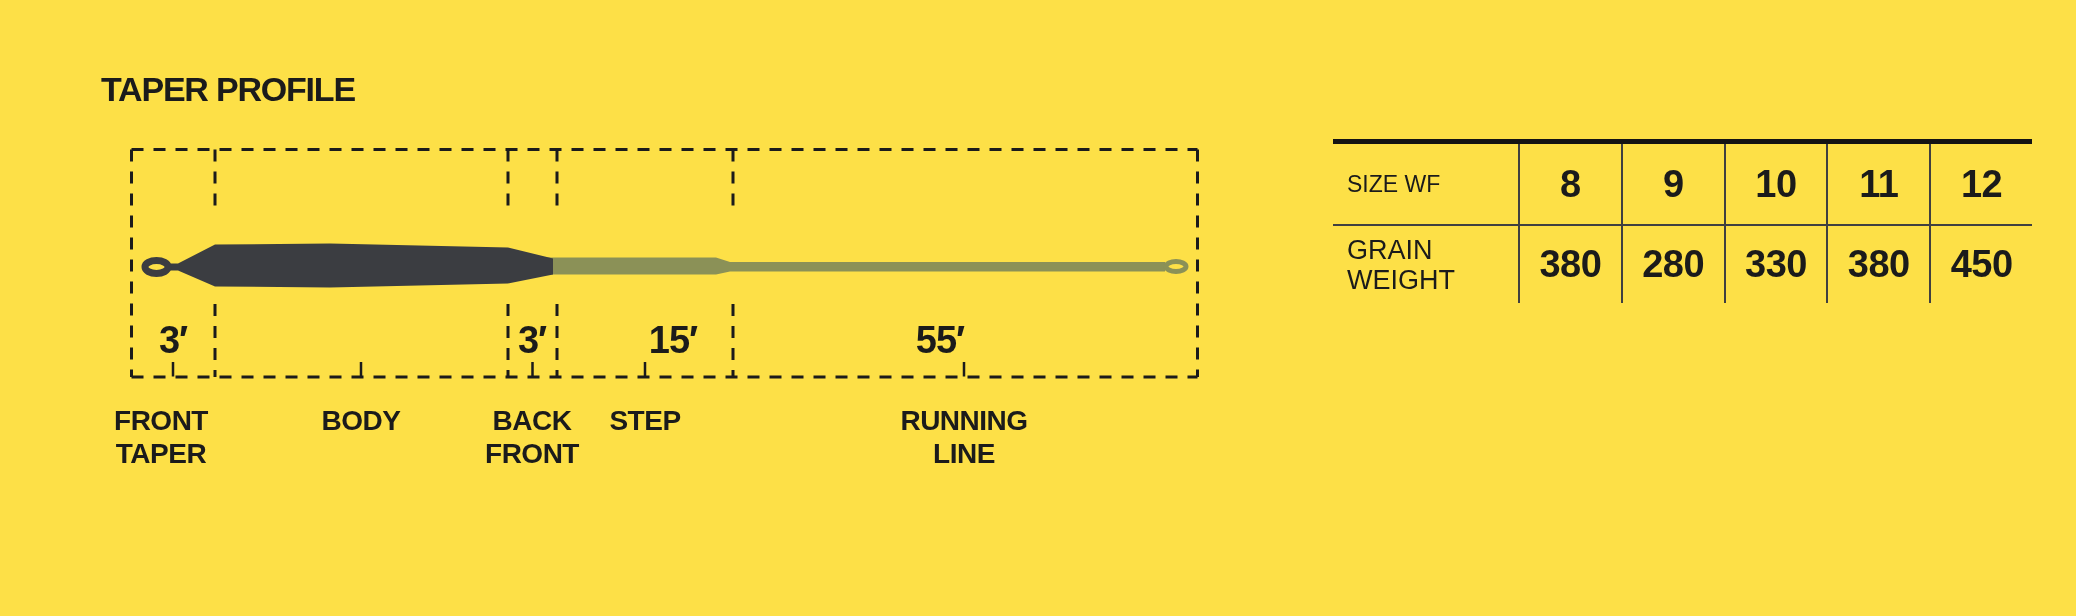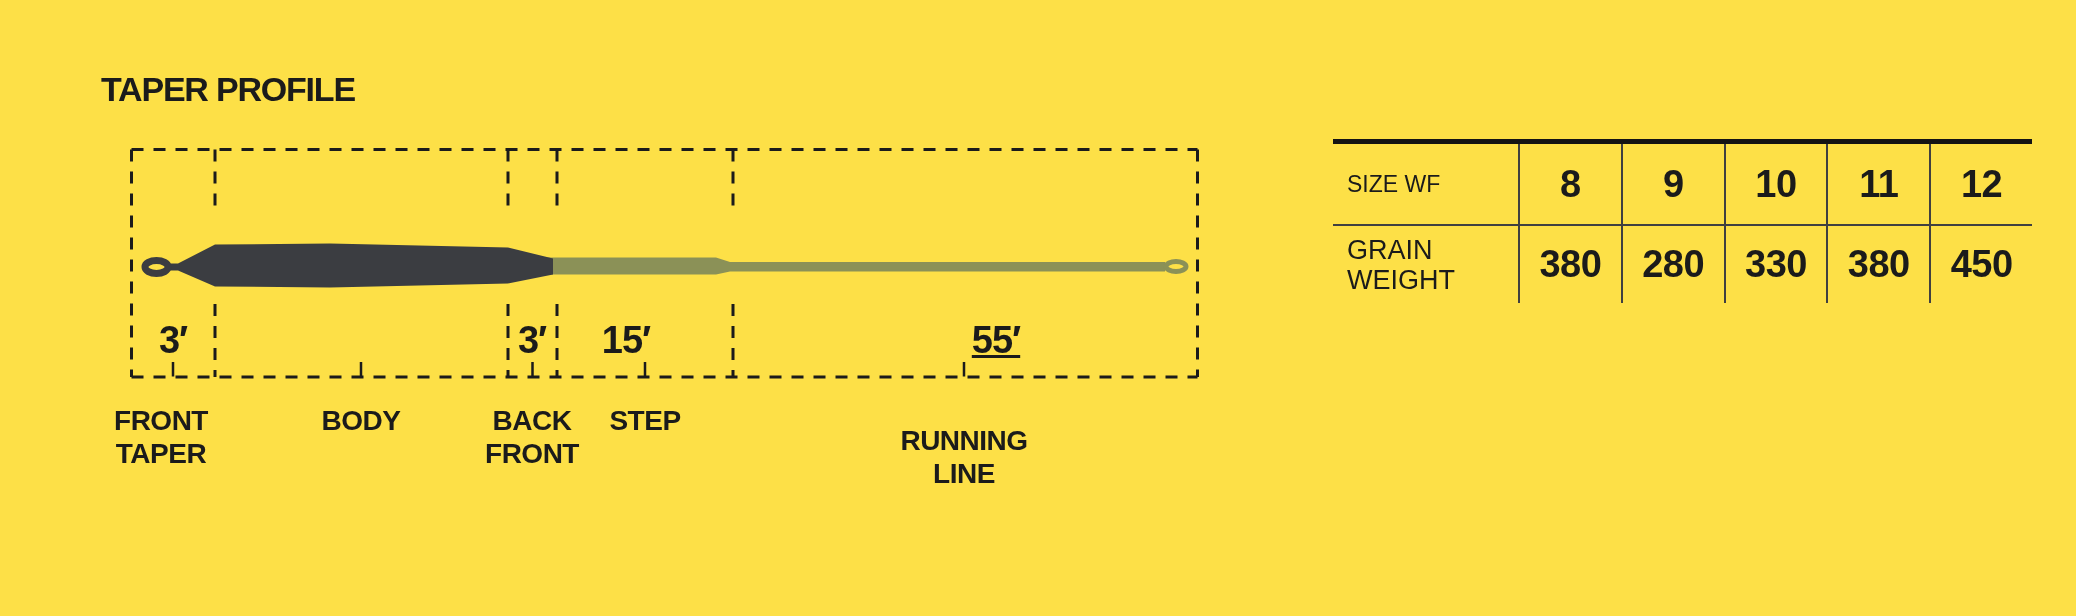--- a/index.html
+++ b/index.html
@@ -18,33 +18,33 @@
   #diagram-svg{position:absolute;left:0;top:0;width:2076px;height:616px;}
 
   
   .dim{
     position:absolute;top:320px;width:160px;text-align:center;
     font-size:38px;font-weight:bold;letter-spacing:-1px;line-height:40px;color:#1b1b1b;
   }
   .dim.s0{left:93px;}   
   .dim.s1{left:281px;}  
   .dim.s2{left:452px;}  
-  .dim.s3{left:546px;}  
-  .dim.s4{left:916px;text-decoration:underline;}  
+  .dim.s3{left:593px;}  
+  .dim.s4{left:860px;}  
 
   
   .seclabel{
     position:absolute;top:404px;width:170px;text-align:center;
     font-size:28px;font-weight:bold;letter-spacing:-0.5px;line-height:33px;color:#1b1b1b;
   }
   .seclabel.s0{left:76px;text-align:center;}
   .seclabel.s1{left:276px;}
   .seclabel.s2{left:447px;}
   .seclabel.s3{left:560px;}
-  .seclabel.s4{left:879px;margin-top:20px;}
+  .seclabel.s4{left:879px;}
 
   
   #sizes-table{
     position:absolute;left:1333px;top:139px;width:699px;
     border-top:5px solid #141414;
   }
   .t-row{display:flex;width:100%;}
   .t-row.r0{height:80px;border-bottom:2px solid #404040;}
   .t-row.r1{height:77px;}
   .t-cell{

